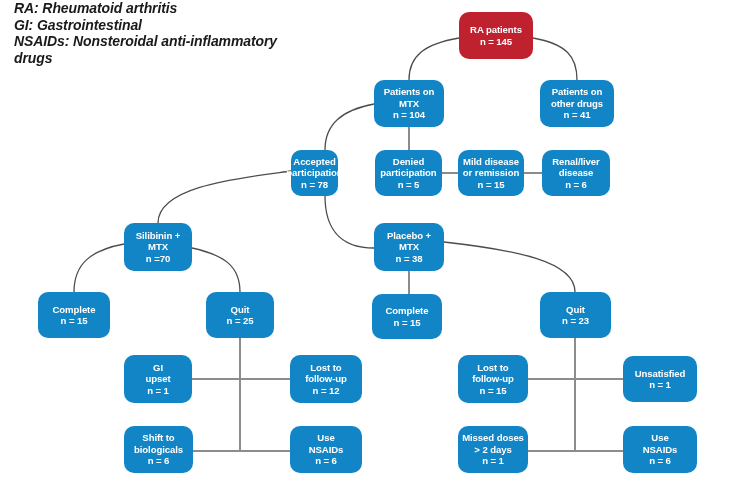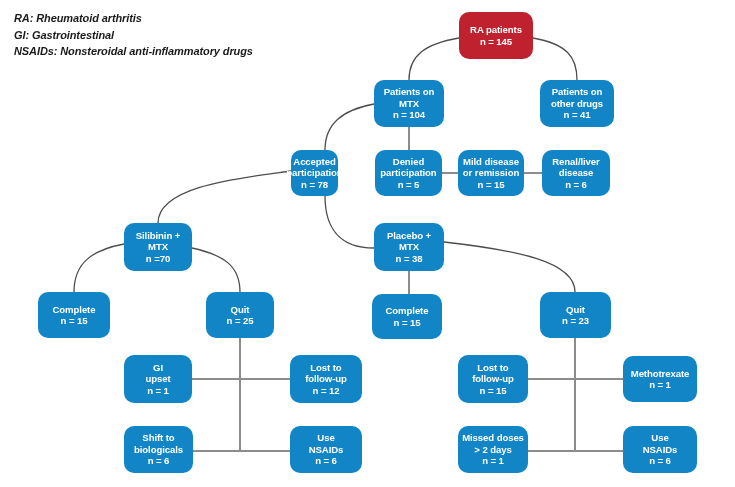--- a/index.html
+++ b/index.html
@@ -4,22 +4,22 @@
 <style>
   html,body{margin:0;padding:0;background:#fff;}
   #canvas{
     position:relative;width:735px;height:487px;background:#ffffff;
     font-family:"Liberation Sans",sans-serif;overflow:hidden;
   }
   #wires{position:absolute;left:0;top:0;width:735px;height:487px;}
   .curve{fill:none;stroke:var(--wire-dark,#4d4d4d);stroke-width:1.3px;}
   .grid{fill:none;stroke:var(--wire-gray,#8c8c8c);stroke-width:2px;}
   .legend{
-    position:absolute;left:14px;top:10px;width:270px;
-    font-style:italic;font-weight:bold;font-size:11px;line-height:16.5px;
+    position:absolute;left:14px;top:0;width:270px;
+    font-style:italic;font-weight:bold;font-size:14px;line-height:16.5px;
     color:#1a1a1a;letter-spacing:-0.1px;
   }
   .node{
     position:absolute;background:var(--blue,#1185C6);color:#ffffff;
     border-radius:10px;display:flex;flex-direction:column;align-items:center;
     justify-content:center;text-align:center;font-weight:bold;
     font-size:9.6px;line-height:11.4px;letter-spacing:-0.1px;
   }
   .node.red{background:var(--red,#C0212F);}
   .node span{white-space:pre-line;display:block;}
@@ -143,21 +143,21 @@
     <span>n = 12</span>
   </div>
 
   <div class="node" style="left:458px;top:355px;width:70px;height:48px">
     <span>Lost to
 follow-up</span>
     <span>n = 15</span>
   </div>
 
   <div class="node" style="left:623px;top:356px;width:74px;height:46px">
-    <span>Methotrexate</span>
+    <span>Unsatisfied</span>
     <span>n = 1</span>
   </div>
 
   <div class="node" style="left:124px;top:426px;width:69px;height:47px">
     <span>Shift to
 biologicals</span>
     <span>n = 6</span>
   </div>
 
   <div class="node" style="left:290px;top:426px;width:72px;height:47px">

